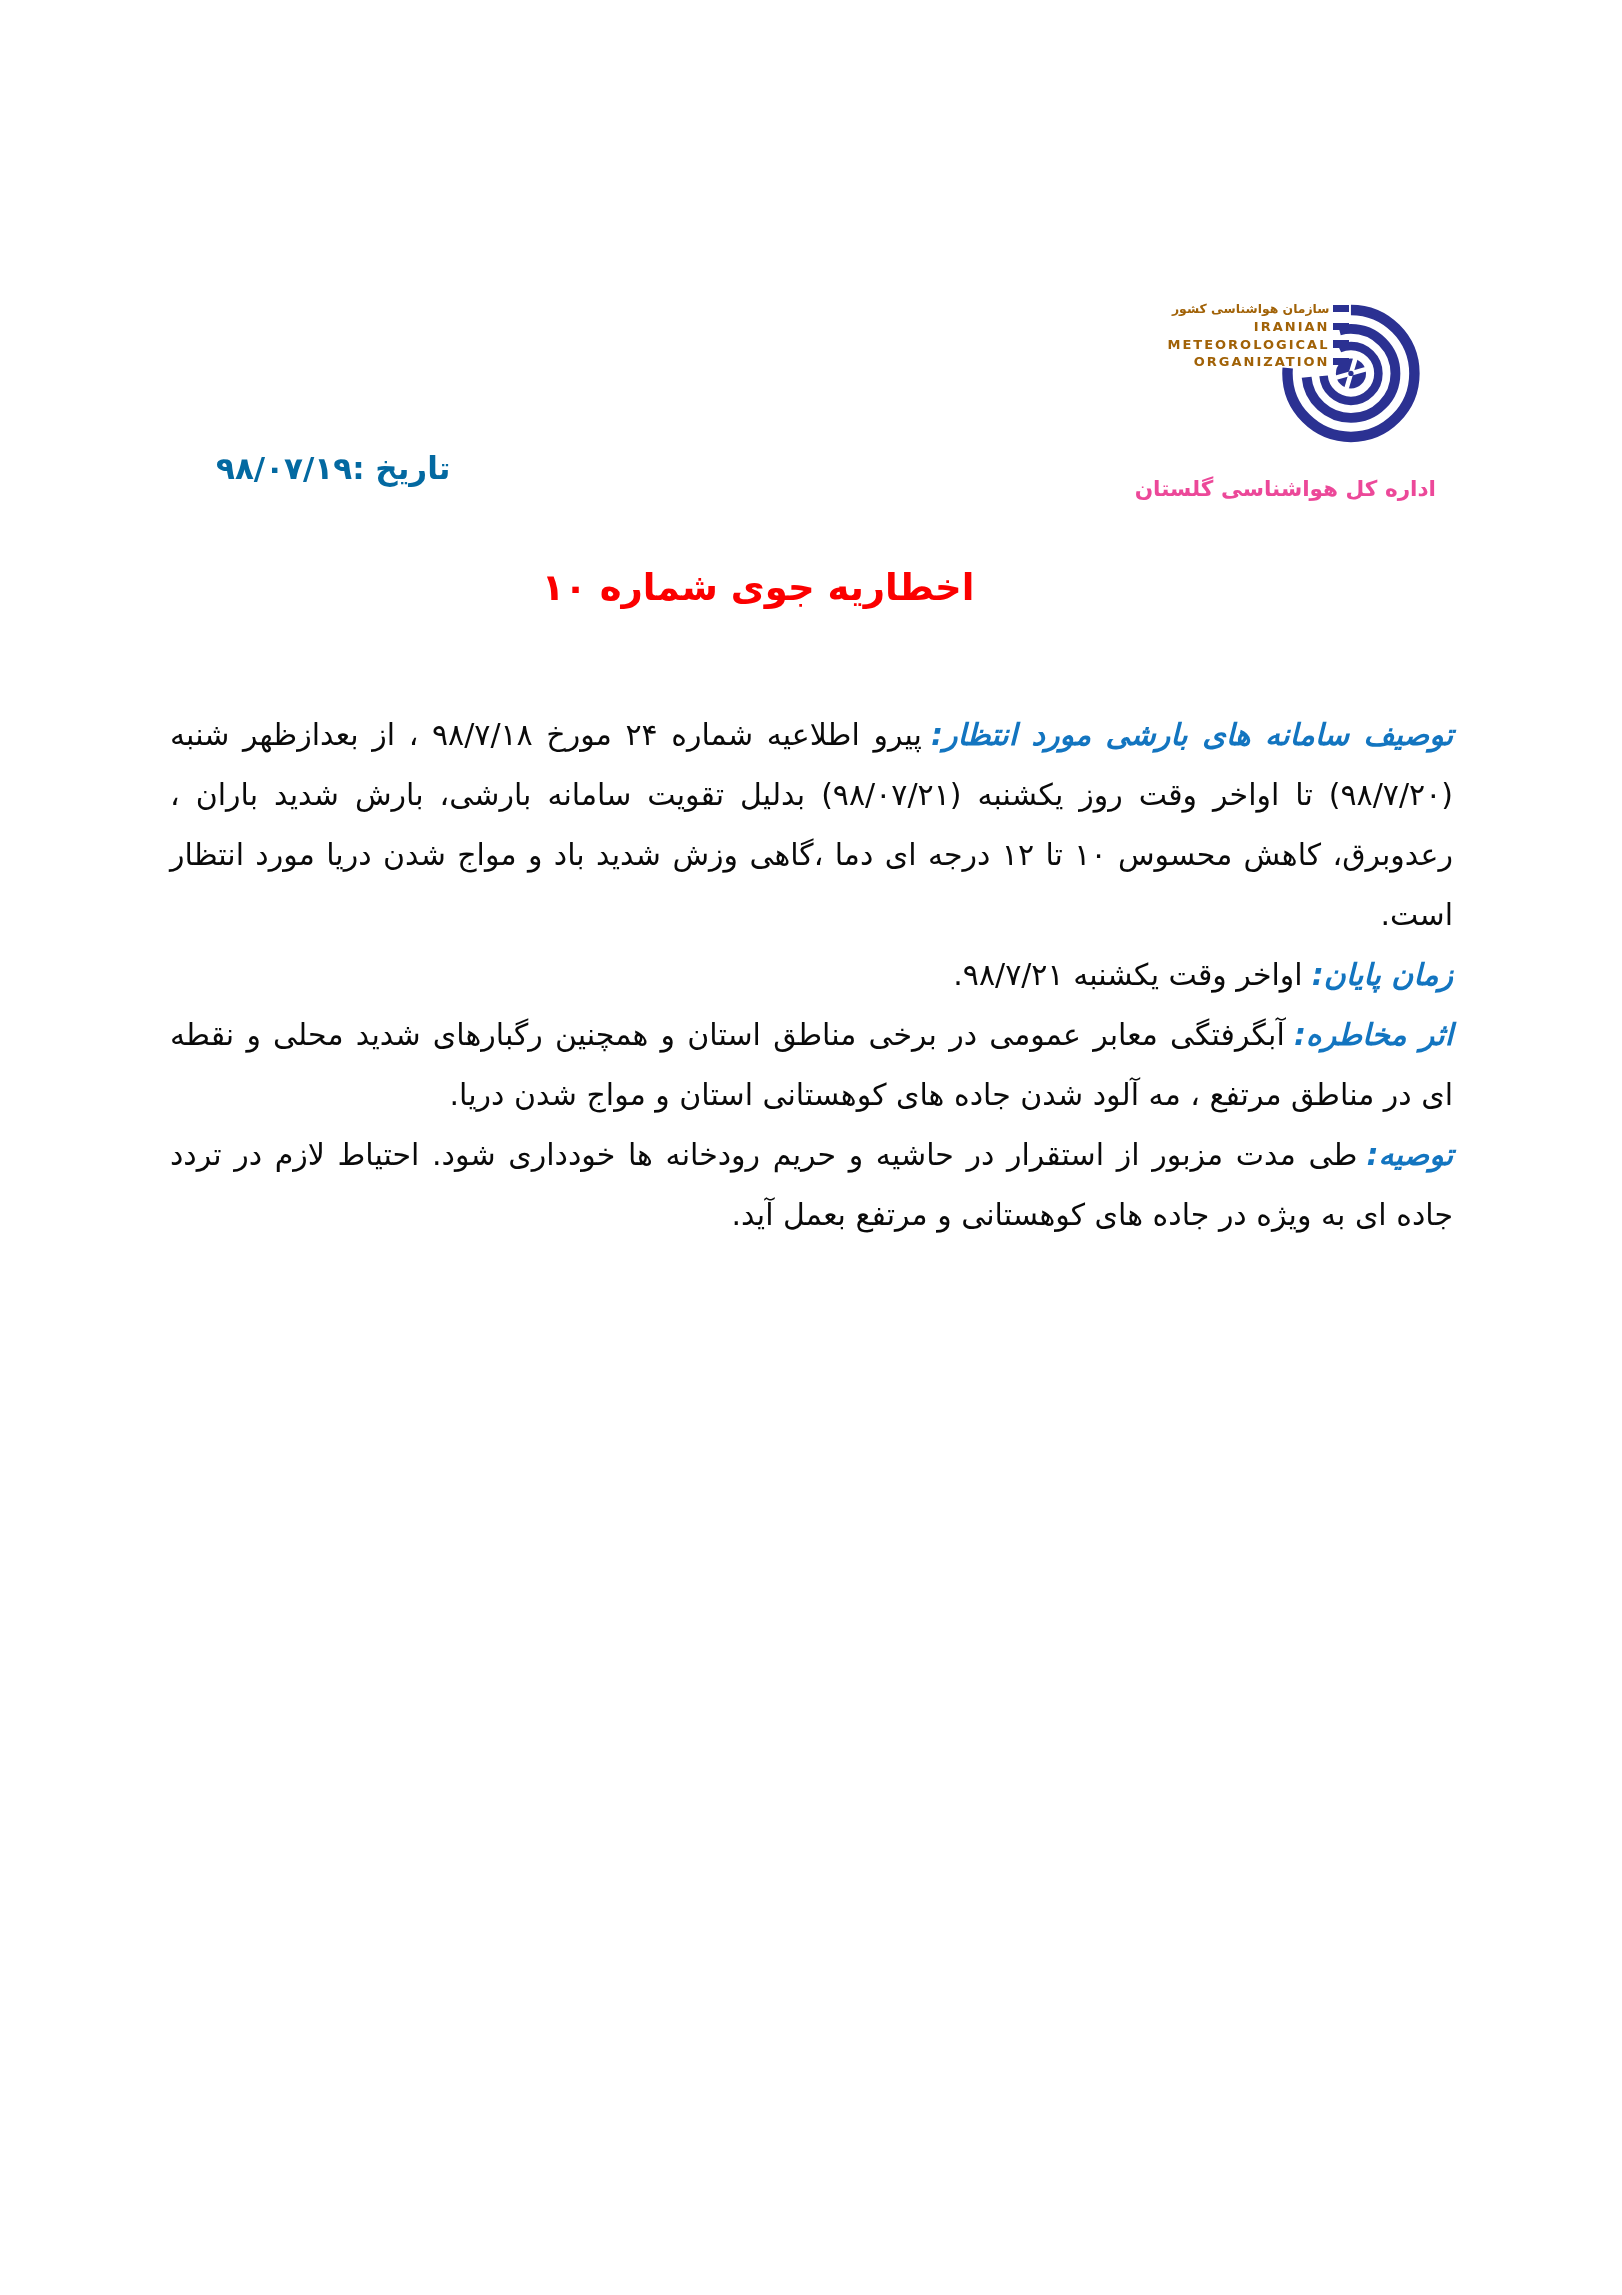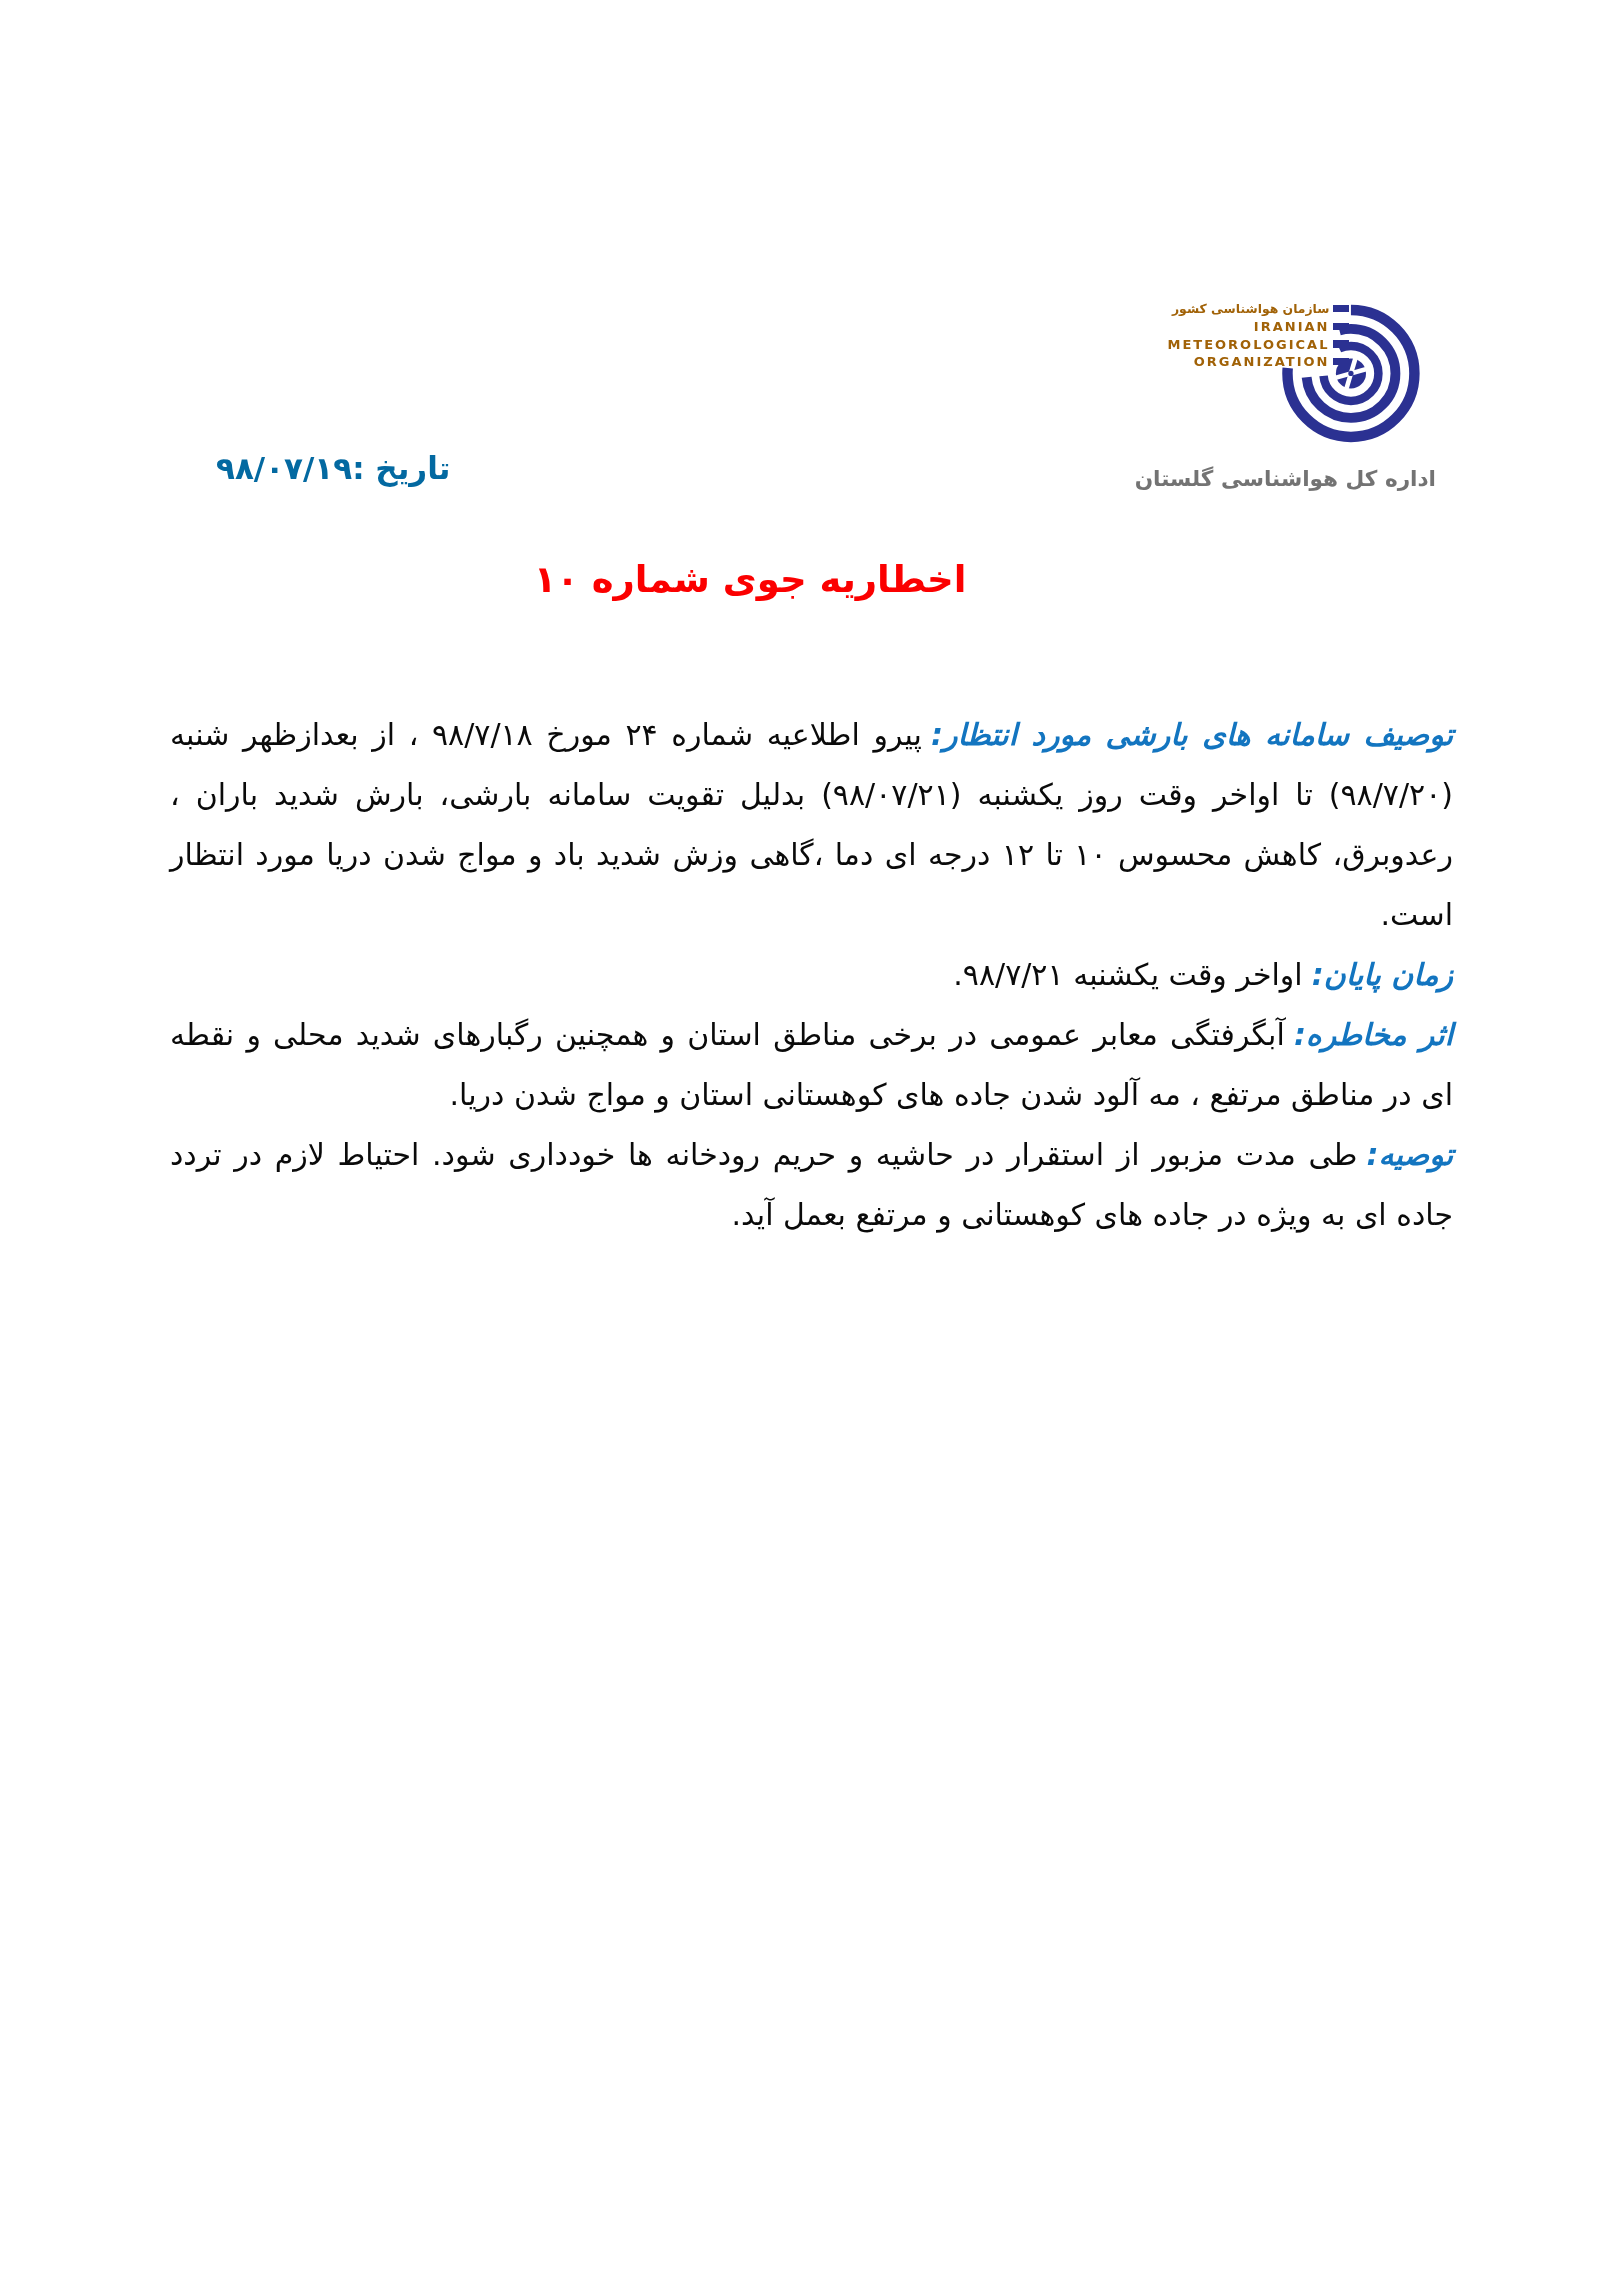--- a/index.html
+++ b/index.html
@@ -18,33 +18,33 @@
   .logo-lines{
     position:absolute; left:0; top:14.4px; width:178px;
     display:flex; flex-direction:column; align-items:flex-end; gap:2.6px;
   }
   .lline { display:flex; flex-direction:row; align-items:center; direction:ltr; }
   .ltext { color:#a16207; white-space:nowrap; }
   .ltext.fa { font-size:12.4px; font-weight:bold; }
   .ltext.en { font-size:13px; font-weight:bold; letter-spacing:2px; }
   .lbar  { width:15.7px; height:7.2px; background:#2b3192; margin-left:3.9px; flex:0 0 auto; }
   .logo-office {
-    width:265px; margin-top:14px; text-align:center;
-    font-size:21.6px; font-weight:bold; color:#737373; direction:rtl;
+    width:265px; margin-top:24px; text-align:center;
+    font-size:21.6px; font-weight:bold; color:#ec4899; direction:rtl;
     white-space:nowrap;
   }
 
   
   .date-line {
     position:absolute; left:216px; top:450px;
     direction:rtl; color:#0369a1; font-size:31px; font-weight:bold;
     white-space:nowrap;
   }
   .doc-title {
-    position:absolute; left:170px; top:554px; width:1152px; margin:4px;
+    position:absolute; left:170px; top:554px; width:1152px; margin:12px;
     direction:rtl; text-align:center;
     color:#fb0000; font-size:37px; font-weight:bold;
   }
 
   
   .body-text {
     position:absolute; left:170px; top:705px; width:1283px;
     direction:rtl; text-align:justify;
     color:#0a0a0a; font-size:30px; line-height:60px;
   }

